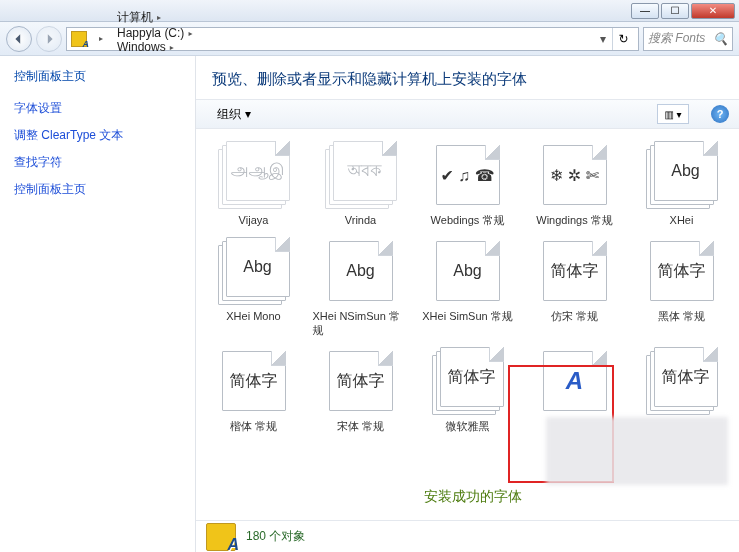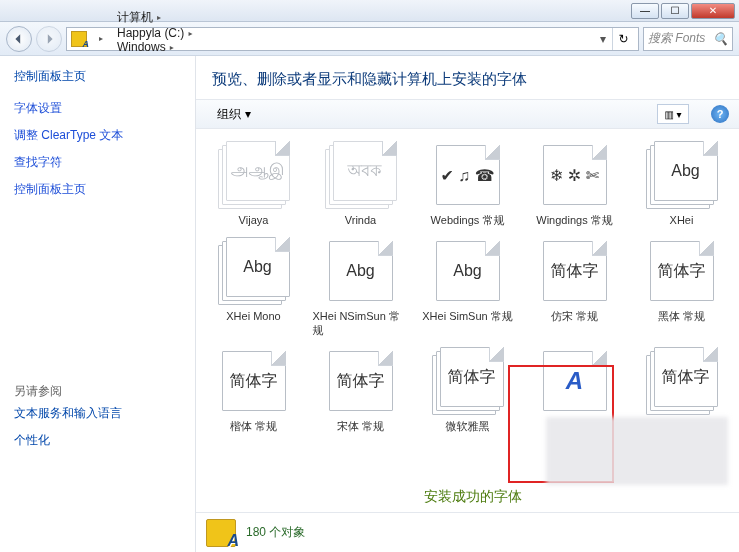--- a/index.html
+++ b/index.html
@@ -54,21 +54,21 @@
 .s2 { left:8px; top:4px; }
 .s1 { left:12px; top:0; display:flex; align-items:center; justify-content:center; font-size:16px; color:#333; }
 .single .s1 { left:8px; top:4px; }
 .font-label { font-size:11px; color:#333; margin-top:0; line-height:14px; max-width:96px; word-break:break-word; }
 .disabled .stack { border-color:#d6d9de; }
 .disabled .s1 { color:#b4b8be; }
 
 .redbox { position:absolute; border:2px solid #e02424; pointer-events:none; }
 .annot { position:absolute; color:#4d7c0f; font-size:14px; font-weight:500; }
 
-.statusbar { height:40px; border-top:1px solid #e4e8ee; display:flex; align-items:center; padding:0 10px; gap:10px; }
+.statusbar { height:32px; border-top:1px solid #e4e8ee; display:flex; align-items:center; padding:0 10px; gap:10px; }
 .status-icon { width:30px; height:28px; background:#f0c419; border:1px solid #c09820; position:relative; border-radius:2px; }
 .status-icon::after { content:"A"; position:absolute; right:-4px; bottom:-4px; font-size:16px; font-weight:bold; font-style:italic; color:#1b4a8a; text-shadow:1px 1px #fff; }
 .status-text { color:#2a6a2a; font-size:12px; }
 
 .blur-patch { position:absolute; background:rgba(230,230,234,.85); filter:blur(2px); }
 </style>
 </head>
 <body>
 
 <div class="titlebar">
@@ -122,27 +122,20 @@
 
 <div class="main">
   <div class="sidebar">
     <div class="side-head"><a href="#">控制面板主页</a></div>
     <div class="side-list" id="side-links">
         <div>字体设置</div>
         <div>调整 ClearType 文本</div>
         <div>查找字符</div>
         <div>控制面板主页</div>
       </div>
-    <div class="side-see">
-      <div>另请参阅</div>
-      <div id="see-also">
-          <div class="link">文本服务和输入语言</div>
-          <div class="link">个性化</div>
-        </div>
-    </div>
   </div>
 
   <div class="content">
     <div class="heading">预览、删除或者显示和隐藏计算机上安装的字体</div>
     <div class="toolbar">
       <div class="tool-btn">
         <span>组织</span>
         <span>▾</span>
       </div>
       <div class="tool-spacer"></div>

